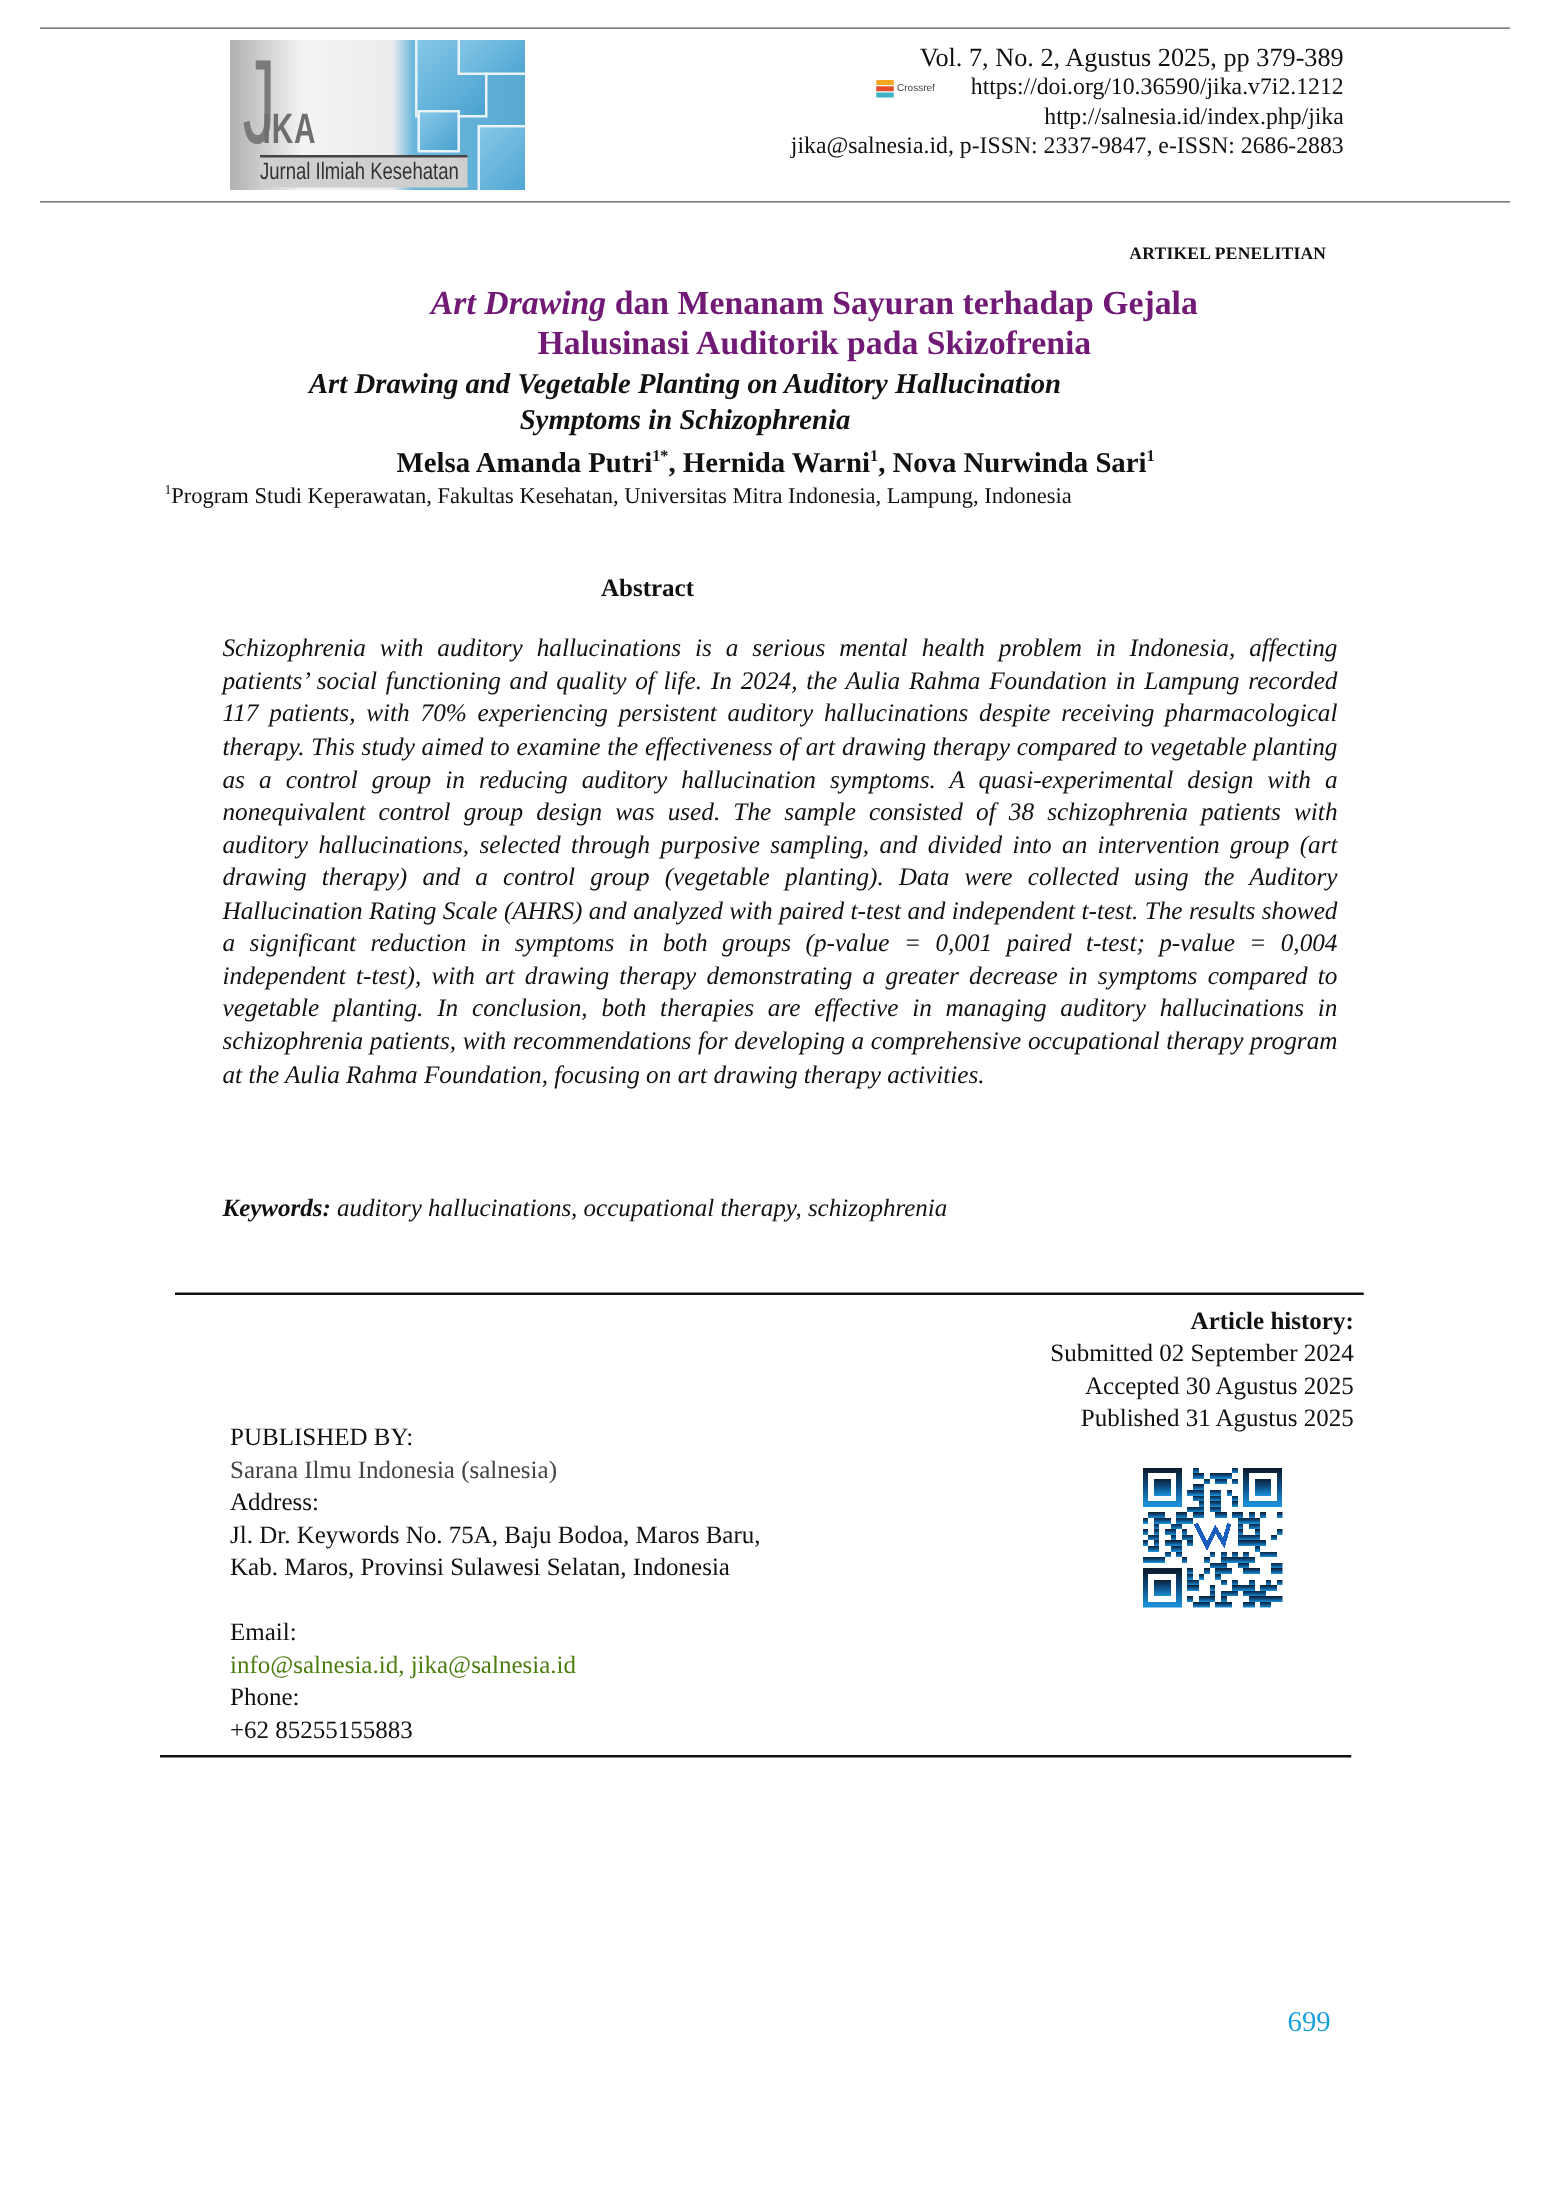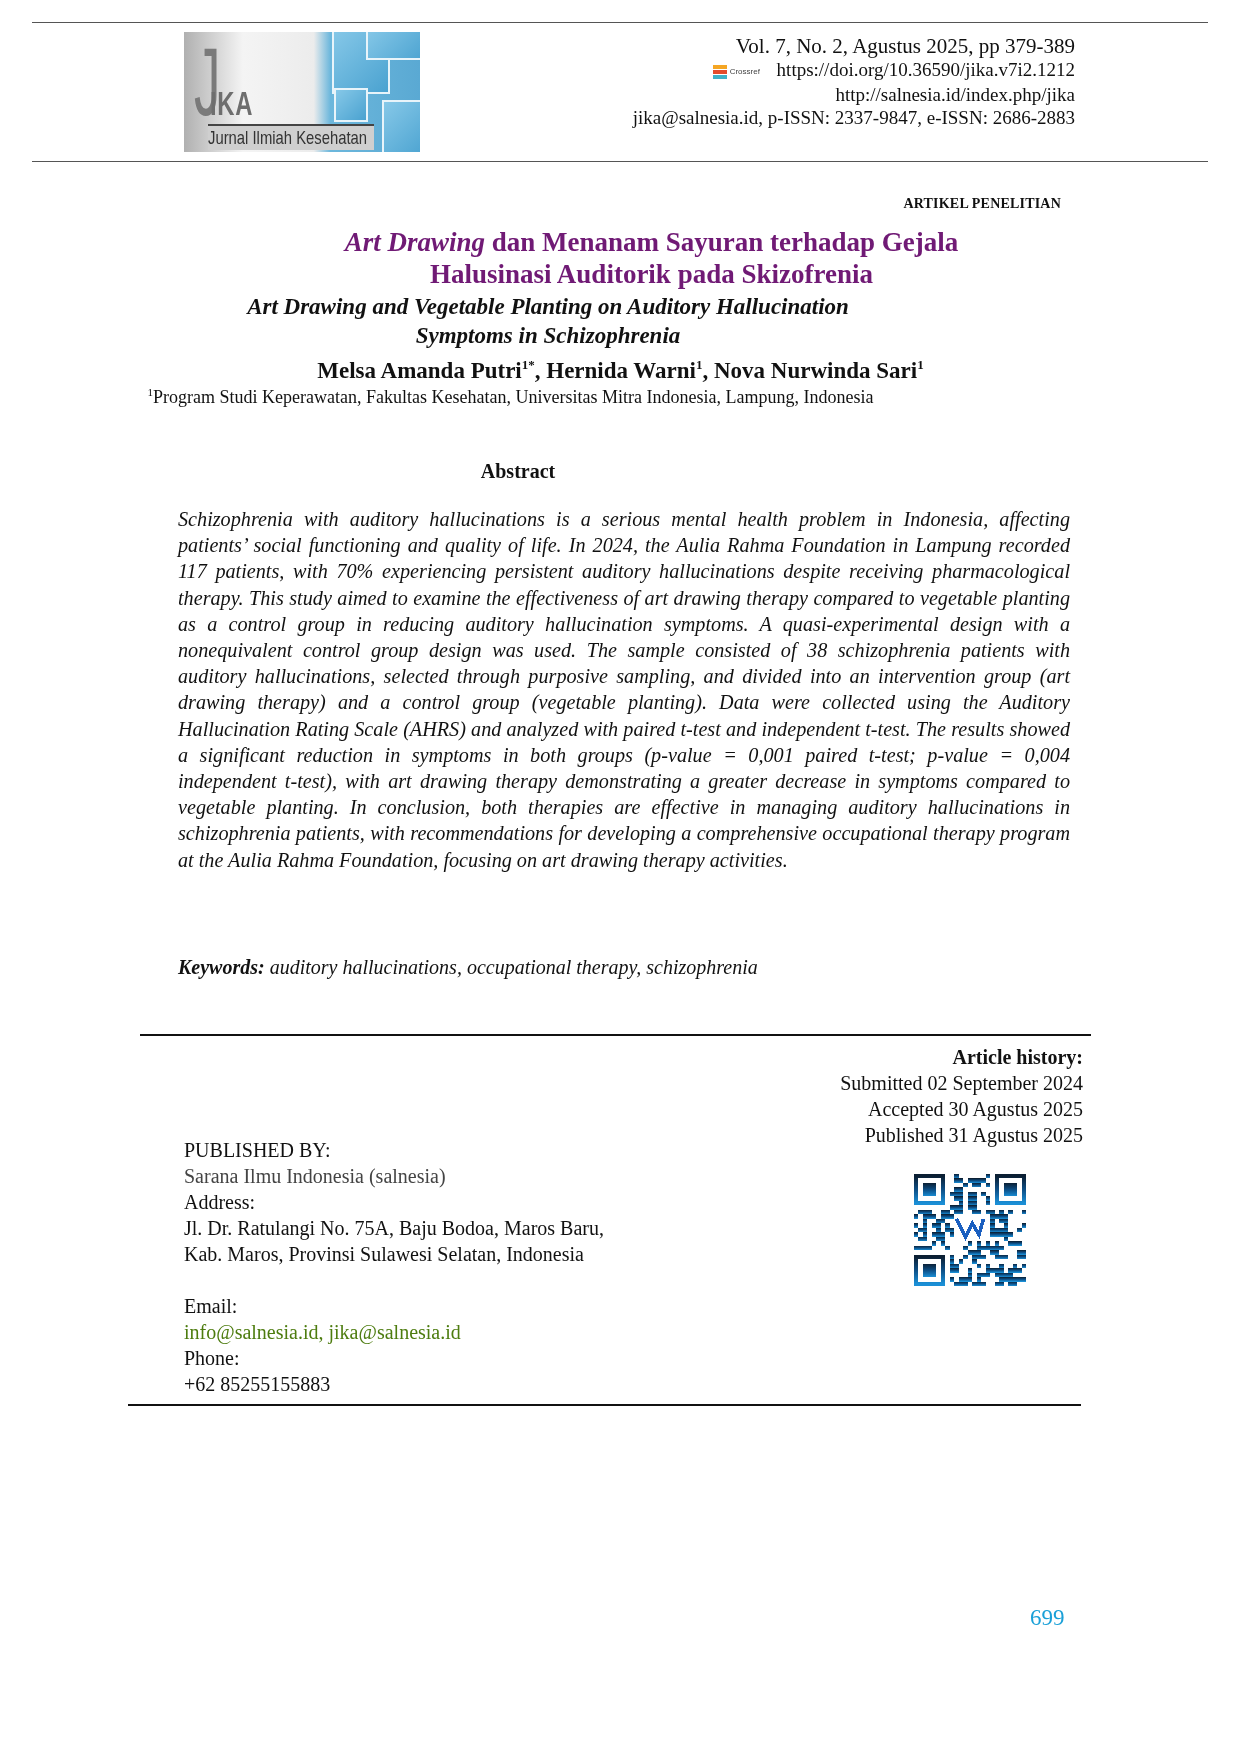--- a/index.html
+++ b/index.html
@@ -19,35 +19,35 @@
              font-size: 96px; line-height: 1; color: #7a7a7a; transform: scaleX(0.55); transform-origin: left top; }
   #logo .ika { position: absolute; left: 26px; top: 52px; font-family: "Liberation Sans", sans-serif;
                font-weight: bold; font-size: 34px; color: #6e6e6e; letter-spacing: 1px; transform: scaleX(0.7); transform-origin: left top; }
   #logo .name { position: absolute; left: 24px; top: 92px; height: 24px; width: 166px;
                 background: #cfcfcf; border-top: 2px solid #444; font-family: "Liberation Sans", sans-serif;
                 font-size: 19px; line-height: 24px; color: #333; white-space: nowrap; }
   #logo .name span { display: inline-block; transform: scaleX(0.78); transform-origin: left center; }
 
   #journal-info { right: 166px; top: 34px; text-align: right; font-size: 19px; line-height: 23px; }
   #journal-info .vol { font-size: 21px; line-height: 24px; }
-  .crossref { display: inline-flex; align-items: center; margin-right: 12px; vertical-align: middle; }
+  .crossref { display: inline-flex; align-items: center; margin-right: 24px; vertical-align: middle; }
   .crossref .mark { width: 14px; height: 14px; position: relative; margin-right: 3px; }
   .crossref .mark i { position: absolute; left: 0; width: 14px; height: 4px; }
   .crossref .lbl { font-family: "Liberation Sans", sans-serif; font-size: 8px; color: #444; }
 
   
   #article-type { right: 180px; top: 196px; font-weight: bold; font-size: 14px; letter-spacing: 0.2px; }
   #title-id { left: 0; width: 1241px; top: 226px; text-align: center; font-weight: bold;
               font-size: 27px; line-height: 32px; }
   #title-id .it { font-style: italic; }
   #title-en { left: 0; width: 1096px; top: 292px; text-align: center; font-weight: bold; font-style: italic;
               font-size: 23px; line-height: 29px; }
   #authors { left: 0; width: 1241px; top: 351px; text-align: center; font-weight: bold; font-size: 23px; line-height: 28px; }
   #authors sup { font-size: 13px; }
-  #affil { left: 16px; width: 989px; top: 381px; text-align: center; font-size: 18px; line-height: 22px; }
+  #affil { left: 0; width: 989px; top: 381px; text-align: center; font-size: 18px; line-height: 22px; }
   #affil sup { font-size: 11px; }
 
   
   #abstract-head { left: 0; width: 1036px; top: 460px; text-align: center; font-weight: bold; font-size: 20px; }
   #abstract-body { left: 178px; width: 892px; top: 506px; font-style: italic; font-size: 20.2px; line-height: 26.2px;
                    text-align: justify; }
   #keywords { left: 178px; top: 956px; font-size: 20px; font-style: italic; }
   #keywords b { font-weight: bold; }
 
   
@@ -369,21 +369,21 @@
     <rect x="2" y="20" width="3" height="3"></rect>
   </g>
   <rect x="9" y="9" width="7" height="6" fill="#ffffff"></rect>
   <path d="M9.5 10 L11.5 14 L13 11 L14.5 13.5 L15.5 10" fill="none" stroke="#1a5fc0" stroke-width="0.8"></path>
 </svg>
 
 <div class="abs" id="publisher">
   <div class="b">PUBLISHED BY:</div>
   <div class="pub-name">Sarana Ilmu Indonesia (salnesia)</div>
   <div class="b">Address:</div>
-  <div>Jl. Dr. Ratulangi No. 75A, Baju Bodoa, Maros Baru,</div>
+  <div>Jl. Dr. Keywords No. 75A, Baju Bodoa, Maros Baru,</div>
   <div>Kab. Maros, Provinsi Sulawesi Selatan, Indonesia</div>
   <div class="gap"></div>
   <div class="b">Email:</div>
   <div class="link">info@salnesia.id, jika@salnesia.id</div>
   <div class="b">Phone:</div>
   <div class="b">+62 85255155883</div>
 </div>
 
 <div class="abs" id="info-rule-bot"></div>
 

